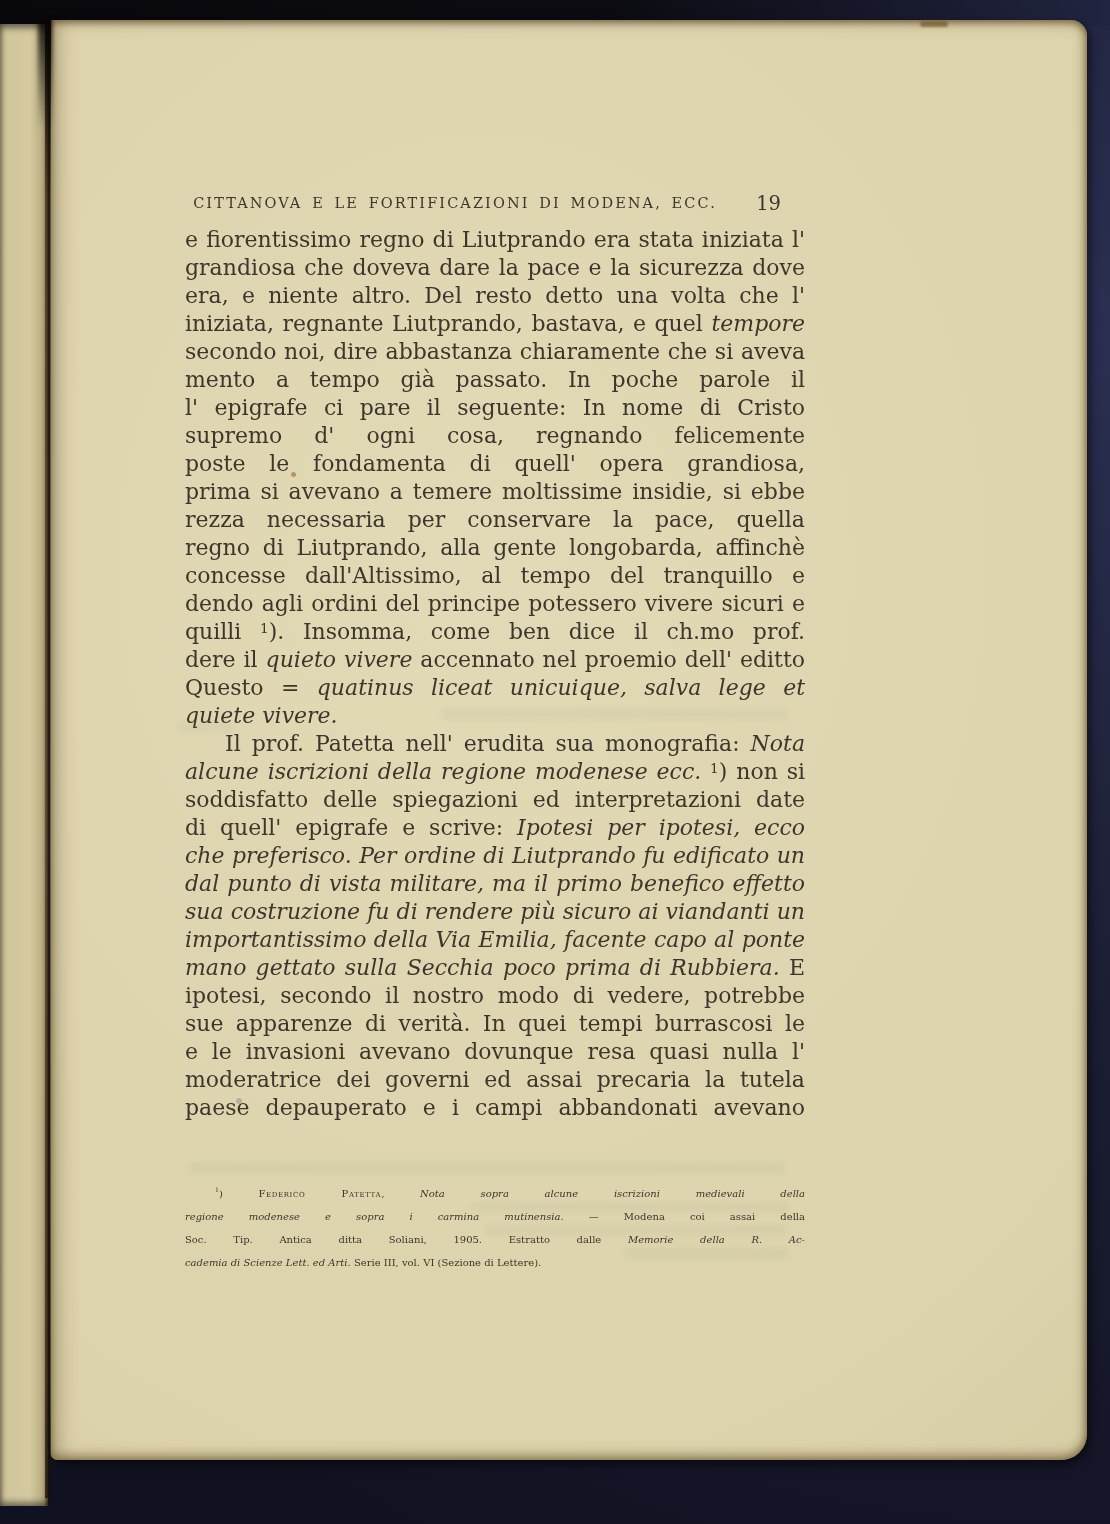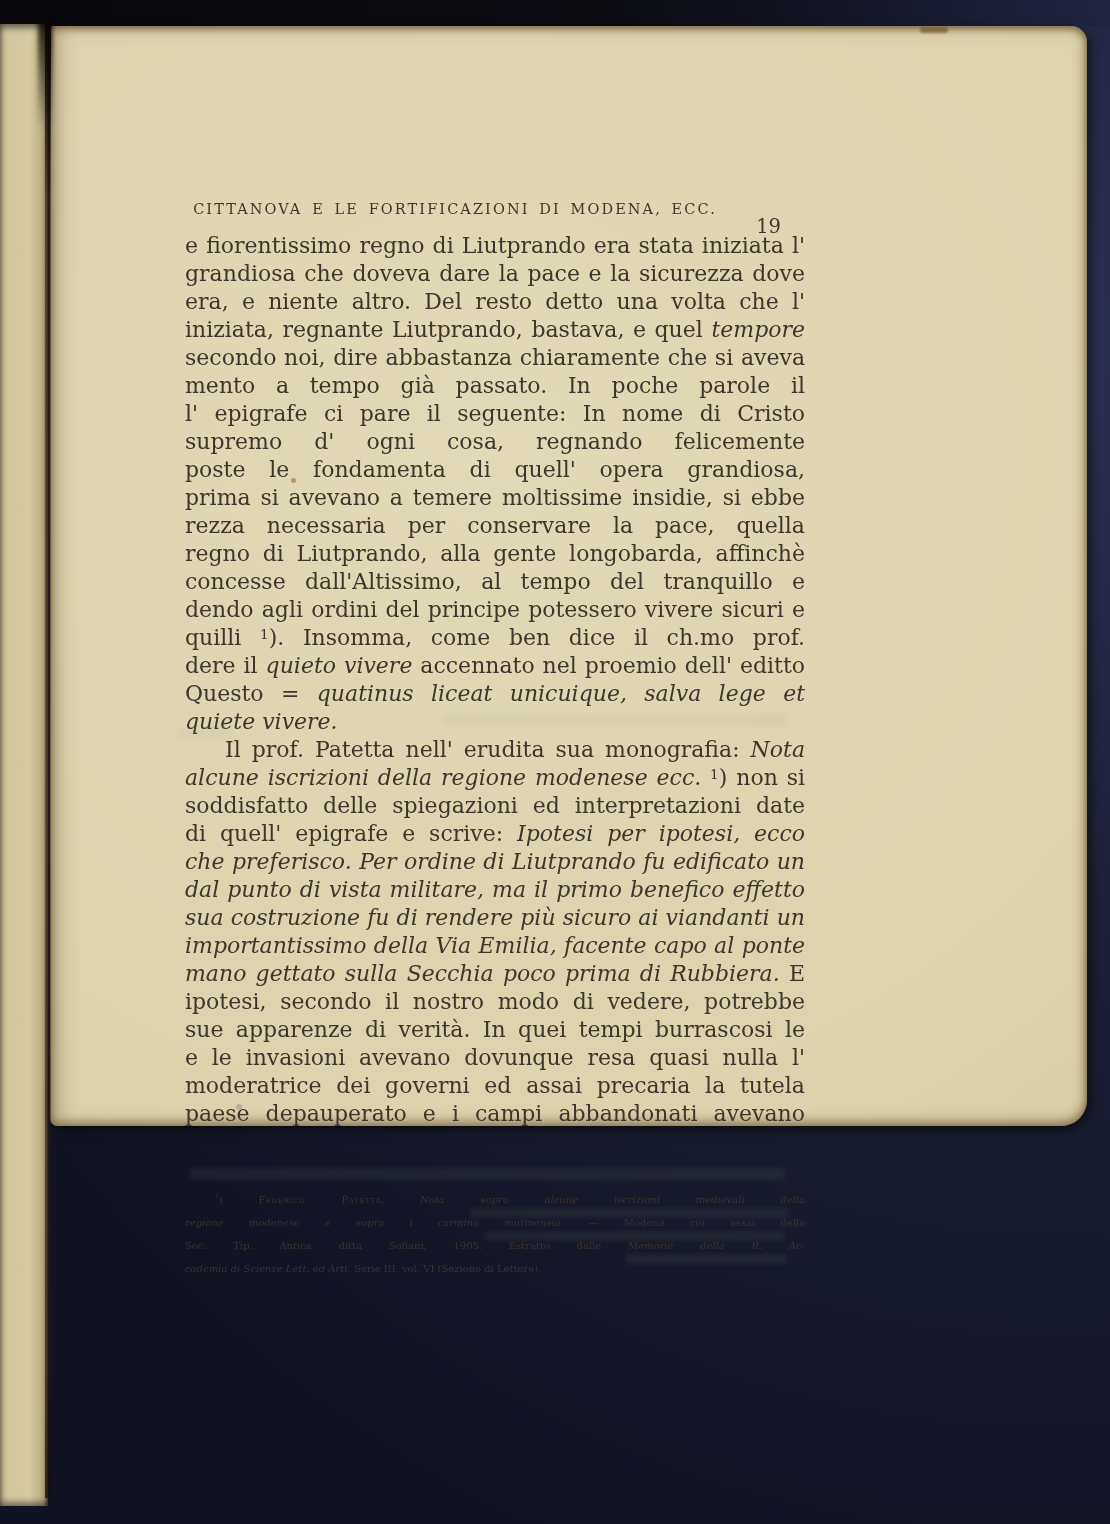--- a/index.html
+++ b/index.html
@@ -29,42 +29,41 @@
       rgba(8,6,3,.92) 0%, rgba(55,38,15,.5) 12%,
       rgba(60,42,18,.38) 55%, rgba(35,24,10,.55) 92%, rgba(20,14,6,.7) 100%);
     filter:blur(.7px);
   }
   .gutter-top-shadow{
     position:absolute;left:38px;top:20px;width:14px;height:110px;z-index:4;
     background:linear-gradient(to bottom, rgba(8,6,4,.85), rgba(8,6,4,0));
     filter:blur(2px);
   }
   .page{
-    position:absolute;left:50px;top:20px;width:1037px;height:1100px;z-index:3;
+    position:absolute;left:50px;top:20px;width:1037px;height:1440px;z-index:3;
     border-radius:4px 16px 26px 8px;
     background:radial-gradient(140% 120% at 42% 38%,
       var(--c-paper-highlight,#e2d9b6) 0%,
       var(--c-paper,#dcd2ab) 55%,
       var(--c-paper-shade,#cfc49a) 88%,
       #c3b689 100%);
     box-shadow:
       inset 0 3px 6px rgba(70,50,20,.45),
       inset -3px 0 12px rgba(95,75,38,.30),
       inset 0 -4px 10px rgba(95,75,38,.38),
       inset 10px 0 18px rgba(85,65,30,.30),
       3px 4px 10px rgba(0,0,0,.55);
     color:var(--c-ink,#3d362c);
-    margin-top:6px;
   }
   .header{position:absolute;left:135px;top:172px;width:620px;height:26px;}
   .running-title{
     position:absolute;left:0;right:80px;top:3px;text-align:center;
     font-size:14.5px;letter-spacing:2.1px;word-spacing:3px;white-space:nowrap;
   }
-  .page-number{position:absolute;right:24px;top:17px;font-size:19.5px;}
+  .page-number{position:absolute;right:24px;top:0;font-size:19.5px;}
   .body-text{
     position:absolute;left:135px;top:206px;width:620px;
     font-size:22px;line-height:28px;
   }
   .footnote-block{
     position:absolute;left:135px;top:1162px;width:620px;
     font-size:10px;line-height:23px;
   }
   .line{text-align:justify;text-align-last:justify;height:1lh;overflow:hidden;white-space:normal;}
   .line.last{text-align-last:left;}

